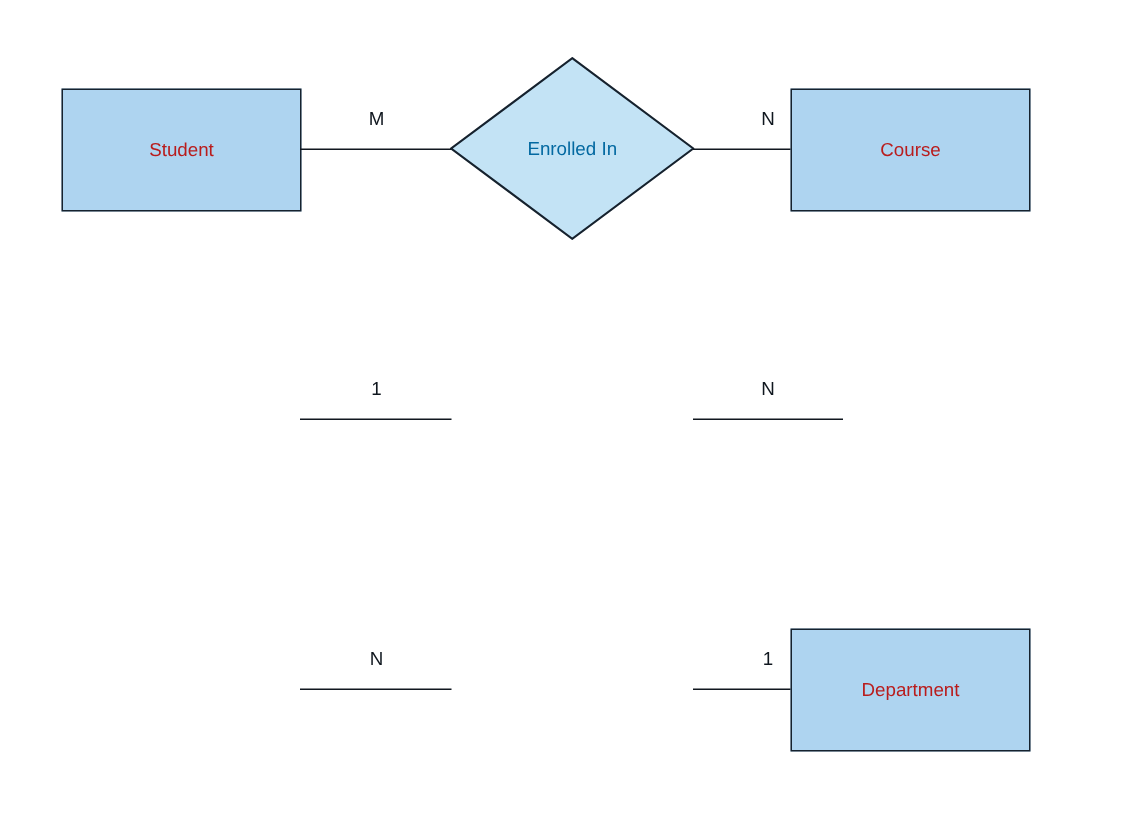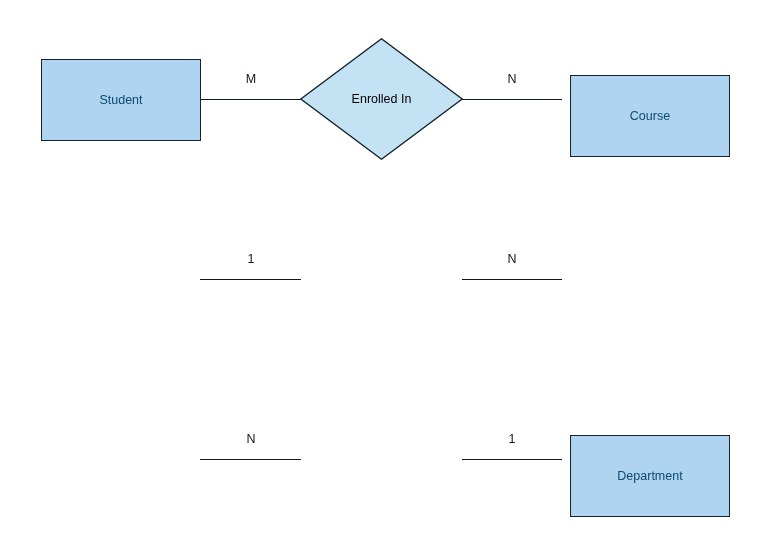--- a/index.html
+++ b/index.html
@@ -29,24 +29,24 @@
     width: 158px;
     height: 80px;
     background: #AED4F0;
     border: 1px solid #16222e;
     box-sizing: content-box;
     display: flex;
     align-items: center;
     justify-content: center;
   }
   .entity-left  { left: 41px; }
-  .entity-right { left: 570px; margin-top: 16px; }
+  .entity-right { left: 527px; }
   .entity-label {
     font-size: 12.5px;
-    color: #0c4a6e;
+    color: #b91c1c;
     line-height: 1;
     text-align: center;
     white-space: nowrap;
   }
   .diamond-wrap {
     position: absolute;
     left: 300px;
     top: 8px;
     width: 163px;
     height: 122px;
@@ -59,21 +59,21 @@
   .diamond-label {
     position: absolute;
     left: 0;
     top: 0;
     width: 163px;
     height: 122px;
     display: flex;
     align-items: center;
     justify-content: center;
     font-size: 12.5px;
-    color: #000000;
+    color: #0369a1;
     line-height: 1;
     white-space: nowrap;
     pointer-events: none;
   }
   .connector {
     position: absolute;
     top: 69px;
     height: 1px;
     background: #10171f;
   }

